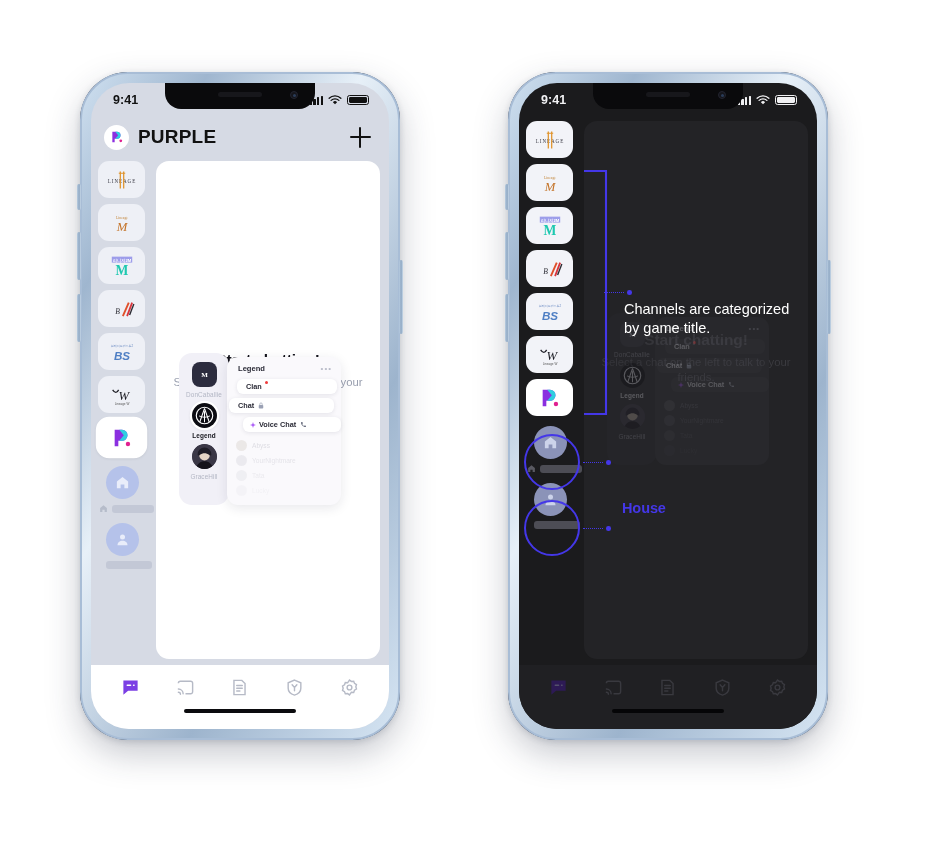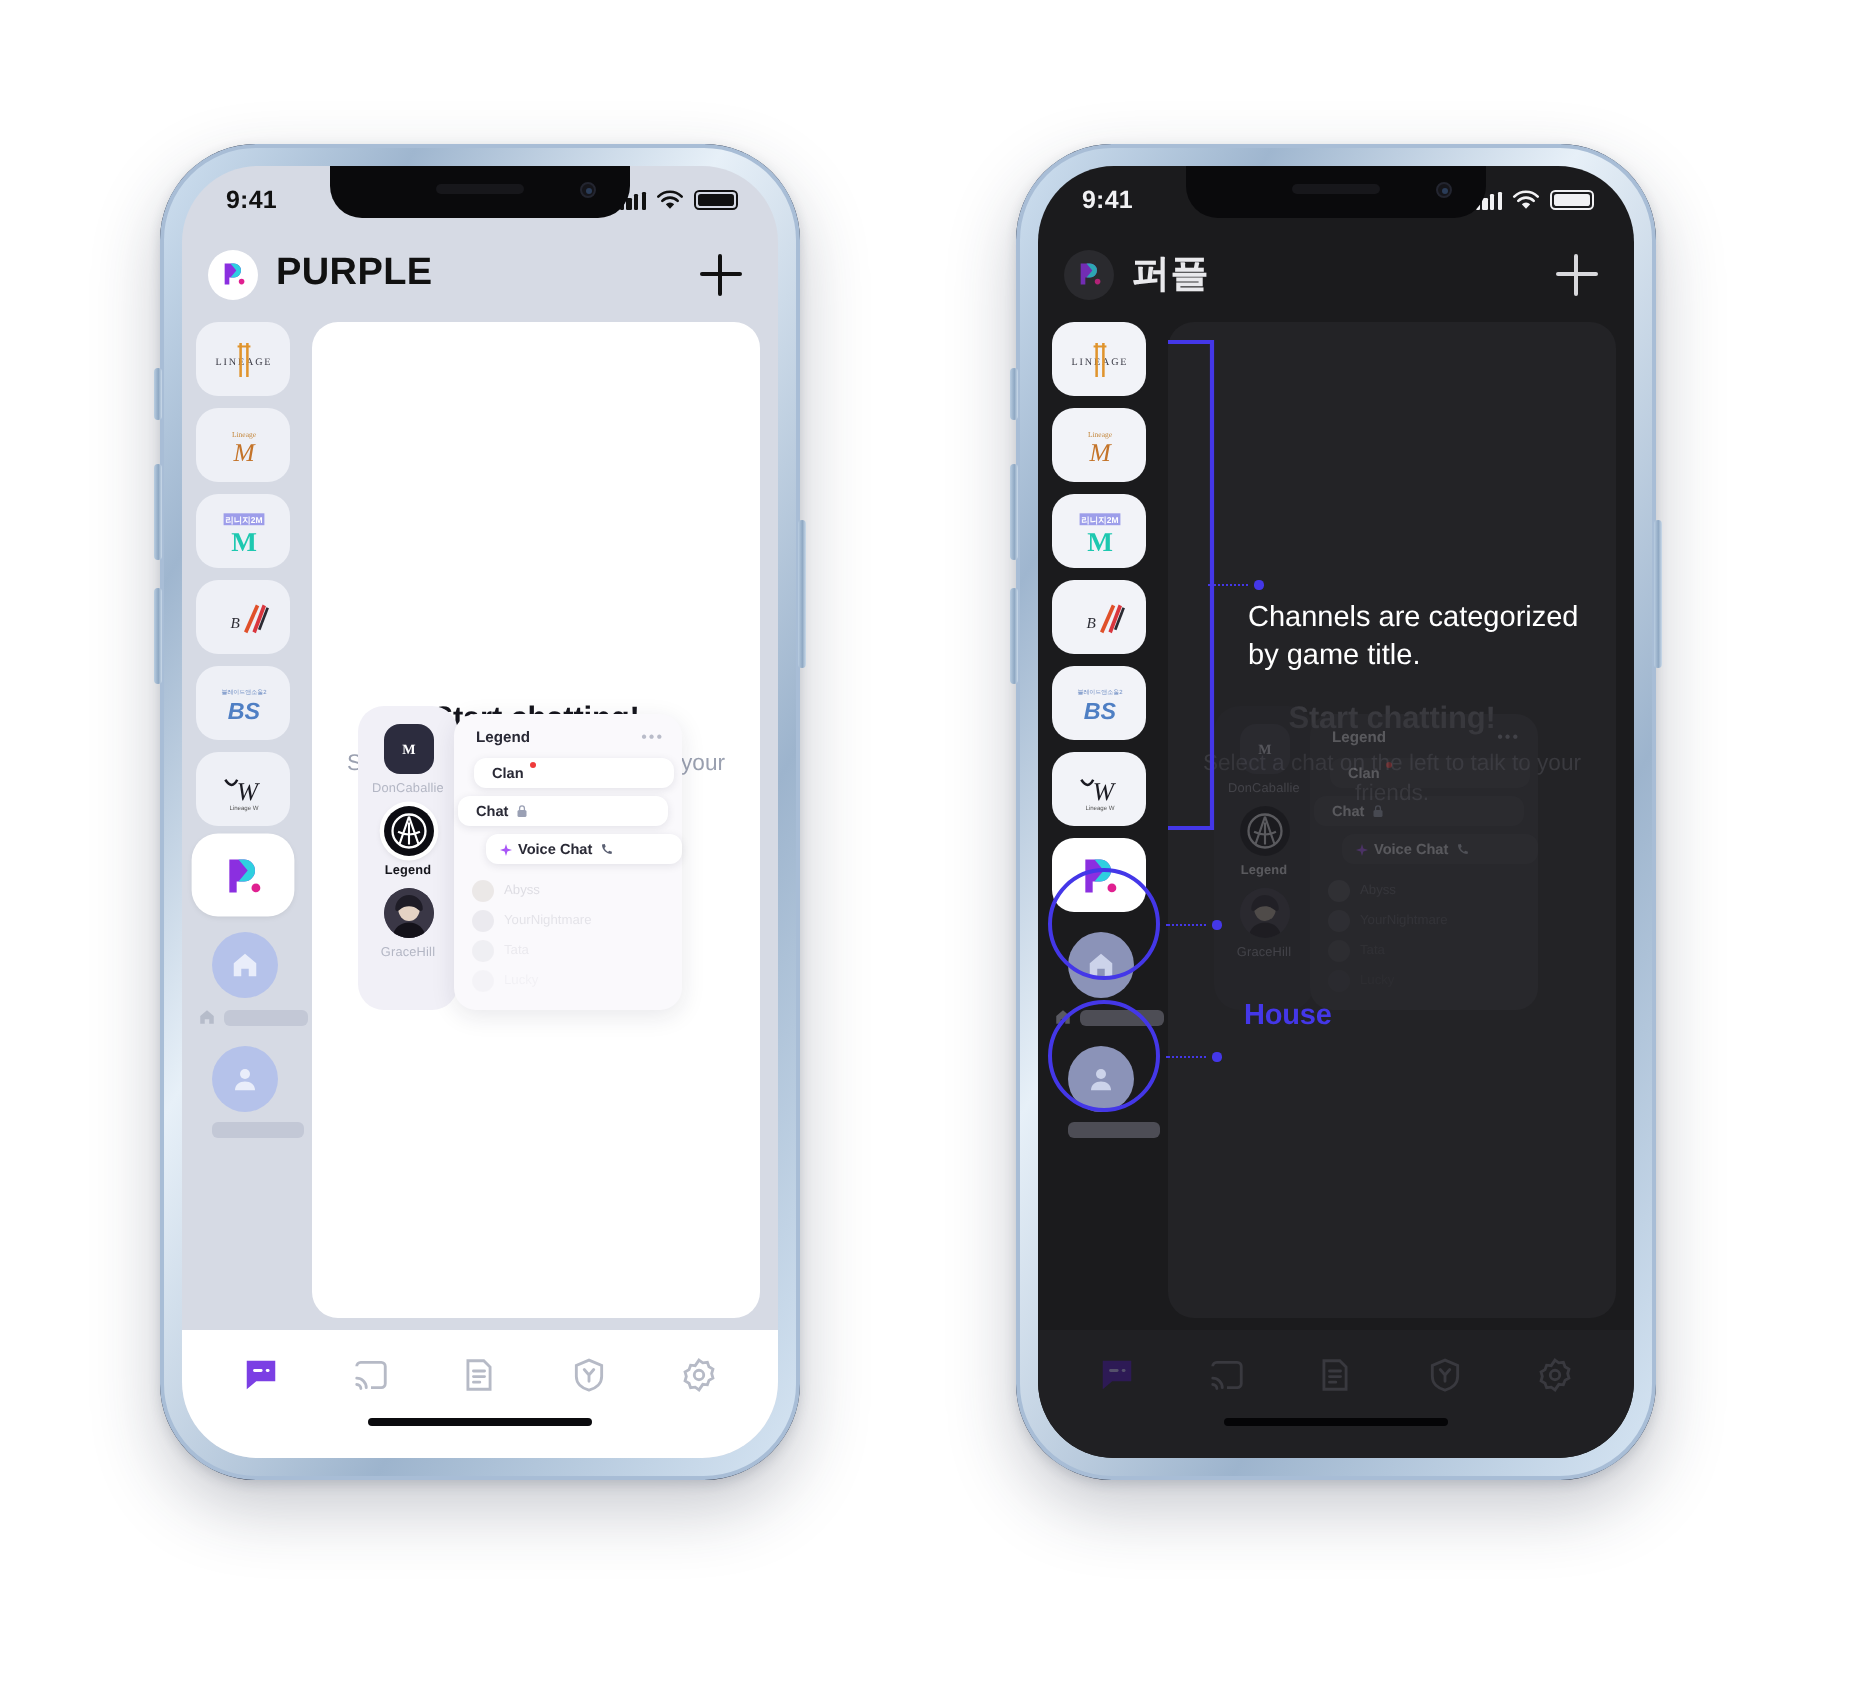--- a/index.html
+++ b/index.html
@@ -513,31 +513,20 @@
             <path d="M8 10.4 5.6 7.9a3.4 3.4 0 0 1 4.8 0L8 10.4z" fill="#f1f1f3"></path>
             <path d="M3.6 5.9a6.2 6.2 0 0 1 8.8 0" stroke="#f1f1f3" stroke-width="1.5" fill="none" stroke-linecap="round"></path>
             <path d="M1.3 3.5a9.5 9.5 0 0 1 13.4 0" stroke="#f1f1f3" stroke-width="1.5" fill="none" stroke-linecap="round"></path>
           </svg>
           <div class="battery" style="border:1.2px solid #f1f1f3;">
             <div class="fill" style="background:#f1f1f3"></div>
           </div>
         </div>
       </div>
 
-      <div class="apphead" style="color:#e9e9ec;">
-        <div class="applogo" style="background:#2a2a2e;">
-          <svg viewBox="0 0 24 24" opacity=".75">
-            <path d="M4 3h8a6 6 0 0 1 0 12H8v6H4z" fill="#8b2fe0"></path>
-            <path d="M12 3a6 6 0 0 1 0 12H9l5-6-5-6z" fill="#2ecfe0"></path>
-            <circle cx="18.5" cy="18.5" r="2.4" fill="#e02090"></circle>
-          </svg>
-        </div>
-        <div class="apptitle">퍼플</div>
-        <div class="plusbtn" style="color:#d8d8dc"></div>
-      </div>
 
       <div class="appbody">
         <div class="rail">
           <div class="gicon" style="background:#f2f3f8;">
             <svg width="34" height="22" viewBox="0 0 40 26">
               <text x="20" y="16" font-size="6" font-family="Liberation Serif, serif" letter-spacing="1.1" text-anchor="middle" fill="#3b3b46">LINEAGE</text>
               <path d="M18 3 L18 23 M22 3 L22 23" stroke="#e0942d" stroke-width="1.5"></path>
               <path d="M16.2 5 L23.8 5" stroke="#e0942d" stroke-width="1.2"></path>
             </svg>
           </div>

